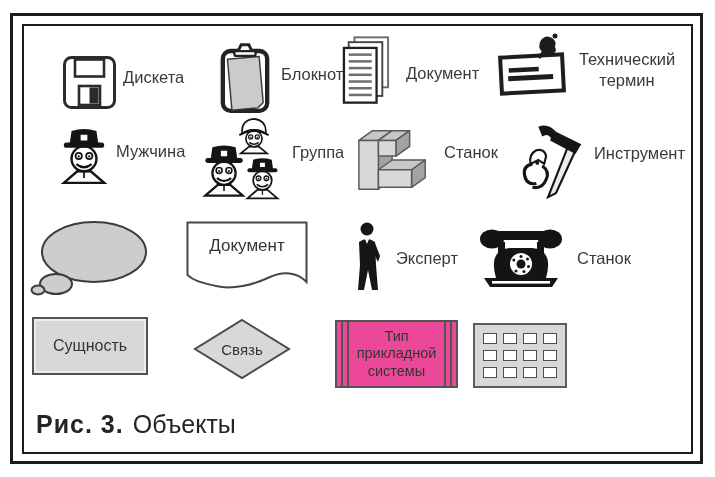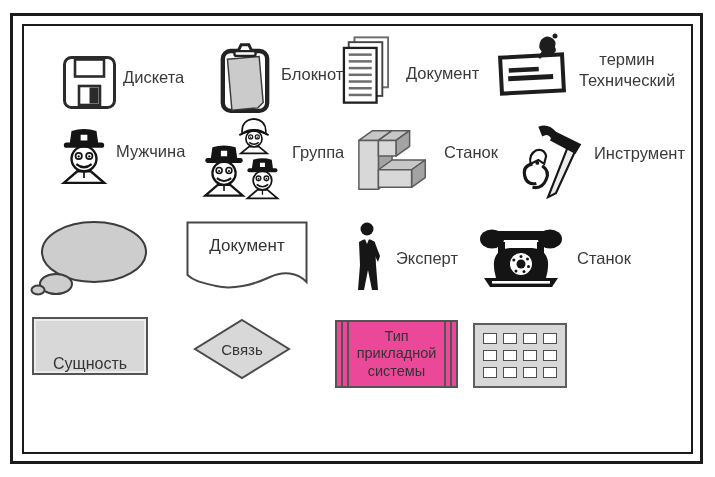--- a/index.html
+++ b/index.html
@@ -10,21 +10,21 @@
   .frame-inner{position:absolute;left:22px;top:24px;width:671px;height:430px;
         border:2px solid #1b1b1b;box-sizing:border-box;}
   .icon{position:absolute;overflow:visible;}
   .label{position:absolute;color:#3a3a3a;font-size:16.5px;white-space:nowrap;line-height:20px;text-align:right;}
   .label-center{text-align:center;white-space:normal;}
   .label-center span{display:block;line-height:21px;}
   .shape-text{position:absolute;display:flex;flex-direction:column;align-items:center;
         justify-content:center;color:#343434;text-align:center;}
   .shape-rect{position:absolute;background:#d8d8d8;border:2px solid #545454;
         box-sizing:border-box;box-shadow:inset 0 0 0 2px #ececec;
-        display:flex;align-items:flex-end;justify-content:center;color:#343434;}
+        display:flex;align-items:center;justify-content:center;color:#343434;}
   .appsys{position:absolute;background:#ec4899;border:2px solid #545454;box-sizing:border-box;}
   .appsys .vline{position:absolute;top:0;bottom:0;width:2px;background:#545454;}
   .micro{position:absolute;background:#d8d8d8;border:2px solid #5e5e5e;box-sizing:border-box;
         display:grid;grid-template-columns:repeat(4,1fr);grid-auto-rows:1fr;
         gap:6px;padding:8px 8px;}
   .micro .cell{background:#fff;border:1.6px solid #4e4e4e;}
   .caption{position:absolute;left:36px;top:410px;font-size:25px;color:#242424;white-space:nowrap;}
   .caption .cap-b{font-weight:bold;margin-right:9px;letter-spacing:1px;}
   .defs{position:absolute;width:0;height:0;}
 </style>
@@ -102,22 +102,22 @@
     <g transform="rotate(-3 36 42)">
       <rect x="4" y="24" width="62" height="36" fill="#fff" stroke="#1d1d1d" stroke-width="4"></rect>
       <rect x="12" y="35" width="30" height="4.5" fill="#1d1d1d"></rect>
       <rect x="11" y="43" width="45" height="5" fill="#1d1d1d"></rect>
     </g>
     <path d="M42 26 L50 15" stroke="#1d1d1d" stroke-width="3"></path>
     <path d="M44 8 q5 -6 11 -2 q5 3 3 9 q3 5 -3 7 q-6 3 -10 -2 q-5 -5 -1 -12 Z" fill="#1d1d1d"></path>
     <circle cx="58" cy="4" r="2.5" fill="#1d1d1d"></circle>
   </svg>
   <div class="label label-center" style="left:568px;top:49px;width:118px">
+    <span>Технический</span>
     <span>термин</span>
-    <span>Технический</span>
   </div>
 
   <svg class="icon" style="left:60px;top:126px;width:48px;height:58px" viewBox="0 0 50 60">
     <use href="#pilgrim"></use>
   </svg>
   <div class="label" style="left:116px;top:141px">Мужчина</div>
 
   <svg class="icon" style="left:198px;top:116px;width:86px;height:84px" viewBox="0 0 92 94">
     <use href="#bonnetwoman" transform="translate(40,0) scale(0.82)"></use>
     <use href="#pilgrim" transform="translate(2,30) scale(1.0)"></use>
@@ -225,13 +225,16 @@
     <i class="cell"></i>
     <i class="cell"></i>
     <i class="cell"></i>
     <i class="cell"></i>
     <i class="cell"></i>
     <i class="cell"></i>
     <i class="cell"></i>
     <i class="cell"></i>
   </div>
 
+  <div class="caption">
+    <span class="cap-b">Рис. 3.</span><span>Объекты</span>
+  </div>
 </div>
 
 </body></html>

